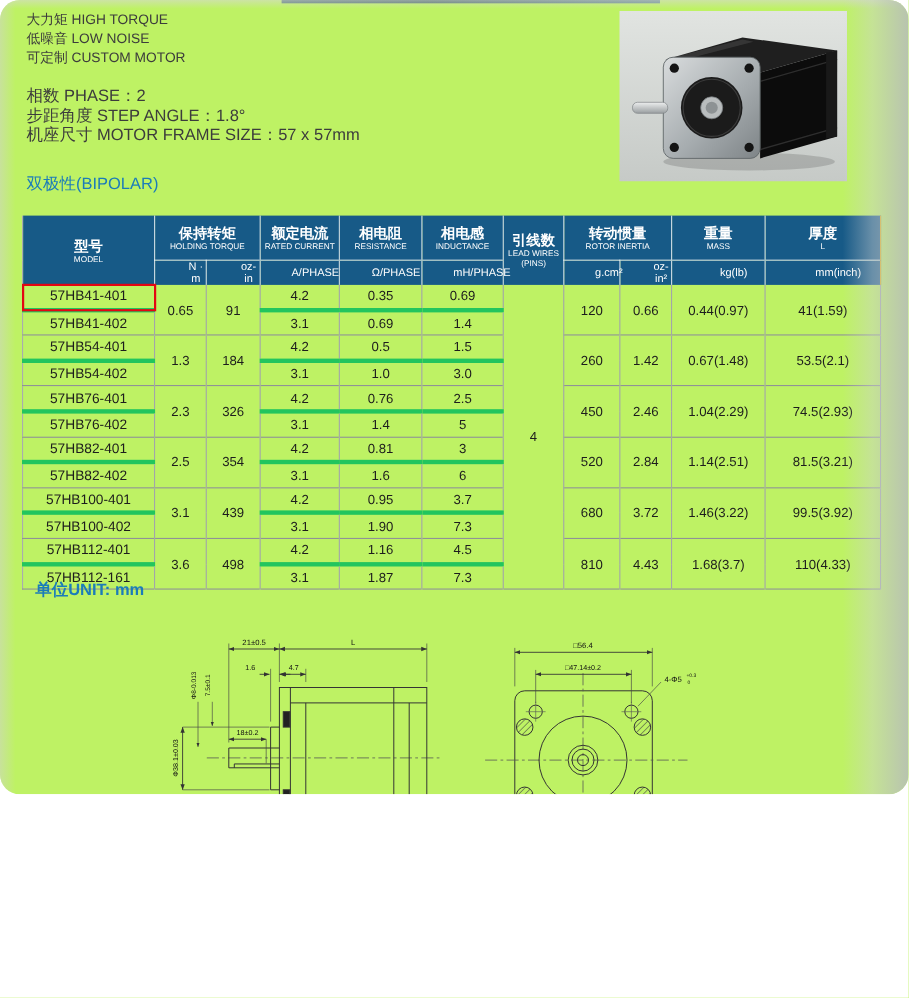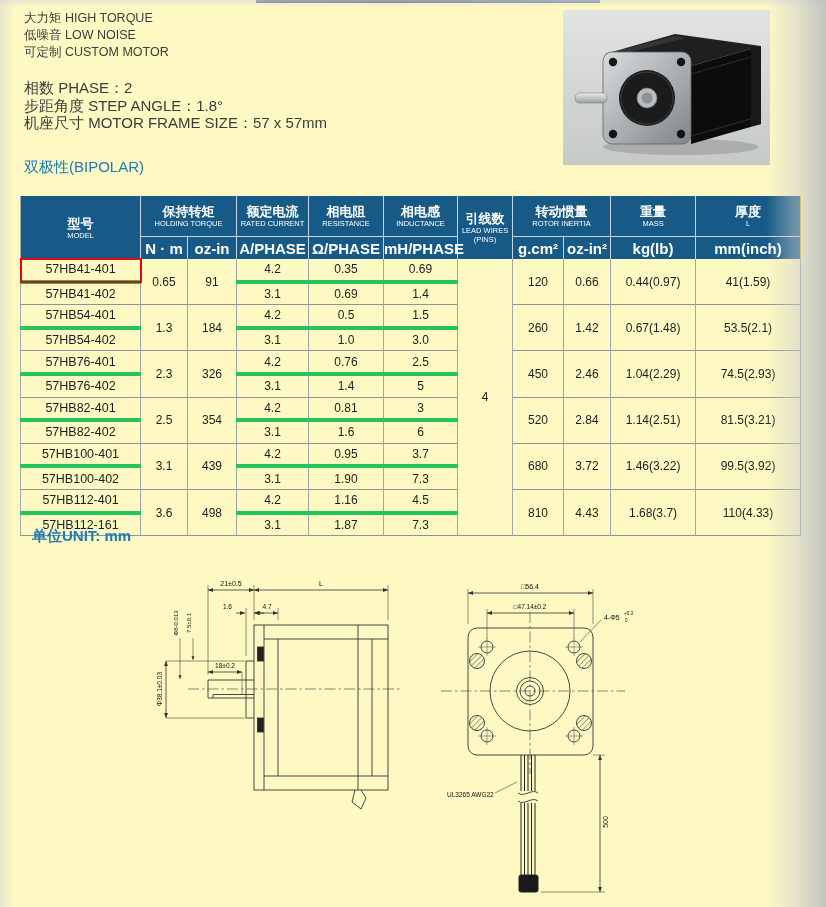--- a/index.html
+++ b/index.html
@@ -1,17 +1,17 @@
 <!DOCTYPE html>
 <html><head>
 <meta charset="utf-8">
 <style>
   html,body{margin:0;padding:0;}
   body{font-family:"Liberation Sans","DejaVu Sans",sans-serif;background:#ffffff;}
-  #page{position:relative;width:826px;height:907px;background:#fef9c3;overflow:hidden;}
+  #page{position:relative;width:826px;height:722px;background:#bef264;overflow:hidden;border-radius:18px;}
   
   .top-strip{position:absolute;left:256px;top:0;width:344px;height:3px;
     background:linear-gradient(90deg,#3a5a76,#27445e 40%,#4f7494);opacity:.8;}
   .top-wash{position:absolute;left:0;top:0;width:826px;height:8px;
     background:linear-gradient(#d8d8d8,rgba(255,255,255,0));opacity:.55;pointer-events:none;}
   .right-grad{position:absolute;right:0;top:0;width:60px;height:907px;z-index:50;pointer-events:none;
     background:linear-gradient(90deg,rgba(199,202,204,0) 0%,rgba(205,208,210,.45) 45%,rgba(183,187,189,.85) 100%);}
   .left-wash{position:absolute;left:0;top:0;width:14px;height:907px;
     background:linear-gradient(90deg,rgba(210,210,210,.5),rgba(255,255,255,0));pointer-events:none;}
 
@@ -25,22 +25,22 @@
 
   
   .tbl-wrap{position:absolute;left:20px;top:196px;}
   table.spec{border-collapse:collapse;table-layout:fixed;width:780px;
     border-bottom:1px solid #8f9396;border-left:1px solid #a8acaf;}
   table.spec thead th{background:#175a87;color:#ffffff;text-align:center;vertical-align:middle;
     border-right:1px solid rgba(255,255,255,.75);padding:0;}
   table.spec thead tr.hrow1 th{height:40px;}
   table.spec thead th .cn{font-size:13px;font-weight:bold;line-height:15px;}
   table.spec thead th .en{font-size:7.5px;font-weight:normal;line-height:9px;}
-  table.spec thead th.unit{height:22px;font-size:15px;font-weight:bold;
-    border-top:1px solid rgba(255,255,255,.75);}
+  table.spec thead th.unit{height:22px;font-size:10px;font-weight:normal;
+    border-top:1px solid rgba(255,255,255,.75);padding-left:28px;}
   table.spec thead th:last-child{border-right:1px solid #eab308;}
   table.spec tbody td{border-right:1px solid #a2a6a9;text-align:center;vertical-align:middle;
     font-size:12px;color:#1d1d1d;height:20.6px;padding:0;background:transparent;}
   table.spec tbody td.model{font-size:12.5px;margin-left:36px;}
   table.spec tbody tr.group-start td{border-top:1px solid #8f9396;}
   table.spec tbody tr:first-child td{border-top:none;}
   table.spec tbody tr.sub-row td{border-top:4px solid #22c55e;}
   table.spec tbody td.hl{outline:2.5px solid #e30613;outline-offset:-1px;}
 
   

